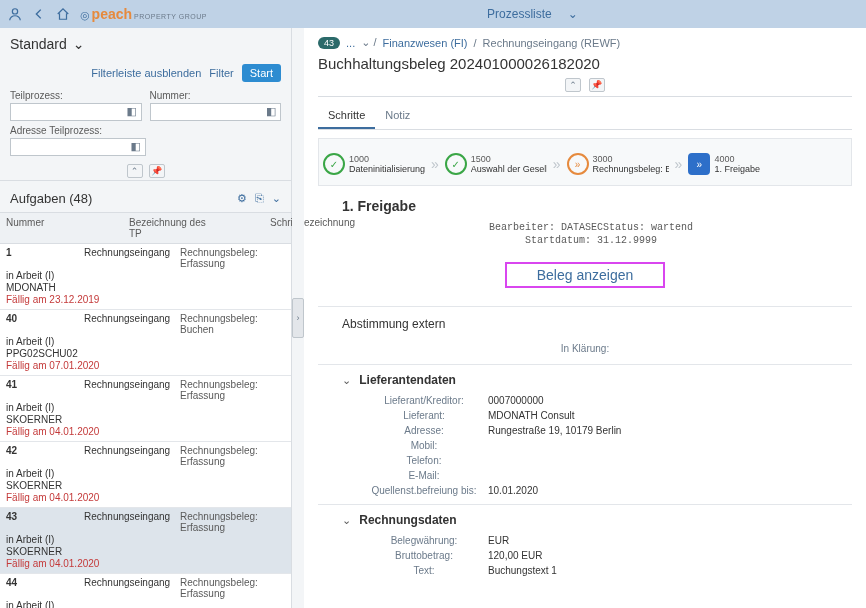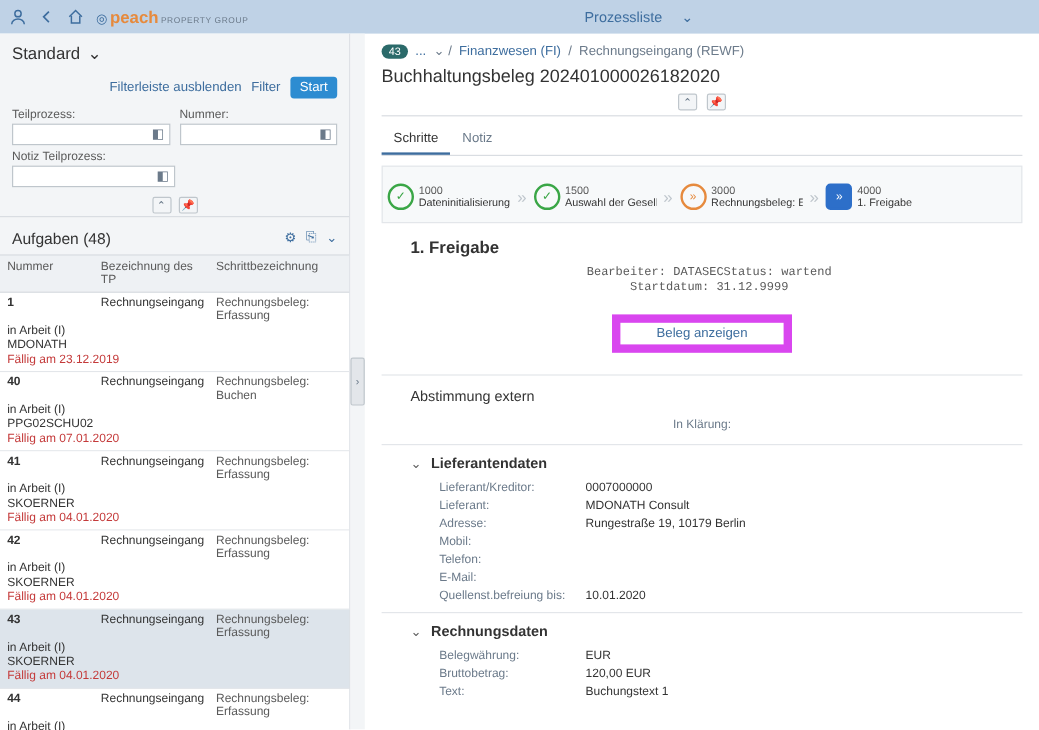--- a/index.html
+++ b/index.html
@@ -26,21 +26,21 @@
   .inp-ic { position: absolute; right: 3px; top: 2px; width: 12px; height: 12px; color: #6b7a8a; }
   .full { grid-column: 1 / span 2; }
   .pinbar { display: flex; justify-content: center; gap: 6px; padding: 2px 0; border-bottom: 1px solid #d9dde2; }
   .pinbar .sm-btn, .headrow .sm-btn { width: 16px; height: 14px; border: 1px solid #bfc6cc; background: #f3f5f7; border-radius: 2px; display: flex; align-items: center; justify-content: center; color: #6b7a8a; cursor: pointer; font-size: 9px; }
 
   .tasks-head { display: flex; align-items: center; justify-content: space-between; padding: 10px 10px 6px; }
   .tasks-head h2 { font-size: 13px; font-weight: normal; }
   .tasks-head .tools { display: flex; gap: 8px; color: #3d6d9e; }
   .tasks-head .tools span { cursor: pointer; }
 
-  .tbl-head { display: grid; grid-template-columns: 78px 96px 1fr; border-top: 1px solid #d9dde2; border-bottom: 1px solid #d9dde2; background: #eef1f4; }
+  .tbl-head { display: grid; grid-template-columns: 78px 96px 1fr; border-top: 1px solid #d9dde2; border-bottom: 1px solid #d9dde2; background: #eef1f4; gap: 45px; }
   .tbl-head div { padding: 4px 6px; font-size: 10px; color: #5a5a5a; }
   .rows { flex: 1; overflow-y: auto; }
   .row { display: grid; grid-template-columns: 78px 96px 1fr; border-bottom: 1px solid #e3e6ea; background: #fff; }
   .row.sel { background: #dde4eb; }
   .row .c { padding: 3px 6px 0; font-size: 10px; }
   .row .bottom { grid-column: 1 / span 3; padding: 1px 6px 3px; font-size: 10px; line-height: 12px; }
   .row .due { color: #c43a3a; }
   .row .step { color: #5a5a5a; }
 
   .splitter { width: 12px; display: flex; align-items: center; justify-content: center; background: #f3f5f7; }
@@ -62,26 +62,26 @@
   .circ { width: 22px; height: 22px; border-radius: 50%; border: 2px solid; display: flex; align-items: center; justify-content: center; font-size: 10px; }
   .circ.green { border-color: #3aa646; color: #3aa646; }
   .circ.orange { border-color: #e68a3d; color: #e68a3d; }
   .circ.blue { background: #2d6fc9; border-color: #2d6fc9; color: #fff; border-radius: 4px; }
   .steptxt { font-size: 9px; line-height: 10px; max-width: 76px; overflow: hidden; white-space: nowrap; text-overflow: ellipsis; }
   .steptxt .num { color: #5a5a5a; }
   .chev { color: #bfc6cc; font-size: 14px; }
 
   .section-title { font-size: 14px; font-weight: bold; padding: 12px 0 8px 24px; }
   .kvrow { display: flex; font-size: 10px; padding: 2px 0; }
-  .kvrow .k { width: 108px; text-align: left; color: #6b7a8a; padding-right: 6px; }
+  .kvrow .k { width: 108px; text-align: center; color: #6b7a8a; padding-right: 6px; }
   .kvrow .v { color: #333; }
   .status-line { display: flex; justify-content: center; padding: 0 12px 2px 24px; font-size: 10px; color: #5a5a5a; font-family: Liberation Mono, monospace; }
 
   .beleg-wrap { display: flex; justify-content: center; padding: 14px 0 18px; border-bottom: 1px solid #e3e6ea; }
-  .btn-beleg { border: 7px solid #d946ef; background: #fff; color: #3d6d9e; padding: 3px 30px; cursor: pointer; font-size: 11px; }
+  .btn-beleg { border: 2px solid #d946ef; background: #fff; color: #3d6d9e; padding: 3px 30px; cursor: pointer; font-size: 14px; }
 
   .sub-h { font-size: 12px; color: #333; padding: 10px 0 6px 24px; }
   .ctx { display: flex; align-items: center; justify-content: center; font-size: 10px; color: #6b7a8a; padding: 6px 0 10px; }
 
   .coll-h { display: flex; align-items: center; gap: 8px; padding: 8px 0 6px 24px; cursor: pointer; border-top: 1px solid #e3e6ea; }
   .coll-h .chv { color: #5a5a5a; font-size: 11px; }
   .coll-h .ttl { font-size: 12px; font-weight: bold; }
   .kv-block2 { padding: 0 0 6px 48px; }
   .kv-block2 .kvrow .k { width: 122px; }
 
@@ -138,21 +138,21 @@
     <div class="filters">
       <div>
         <label>Teilprozess:</label>
         <div class="inp-wrap"><input class="inp" style=""><span class="inp-ic">◧</span></div>
       </div>
       <div>
         <label>Nummer:</label>
         <div class="inp-wrap"><input class="inp" style=""><span class="inp-ic">◧</span></div>
       </div>
       <div class="full">
-        <label>Notiz Teilprozess:</label>
+        <label>Adresse Teilprozess:</label>
         <div class="inp-wrap" style="width:50%"><input class="inp" style=""><span class="inp-ic">◧</span></div>
       </div>
     </div>
     <div class="pinbar">
       <div class="sm-btn">⌃</div>
       <div class="sm-btn">📌</div>
     </div>
 
     <div class="tasks-head">
       <h2>Aufgaben (48)</h2>

